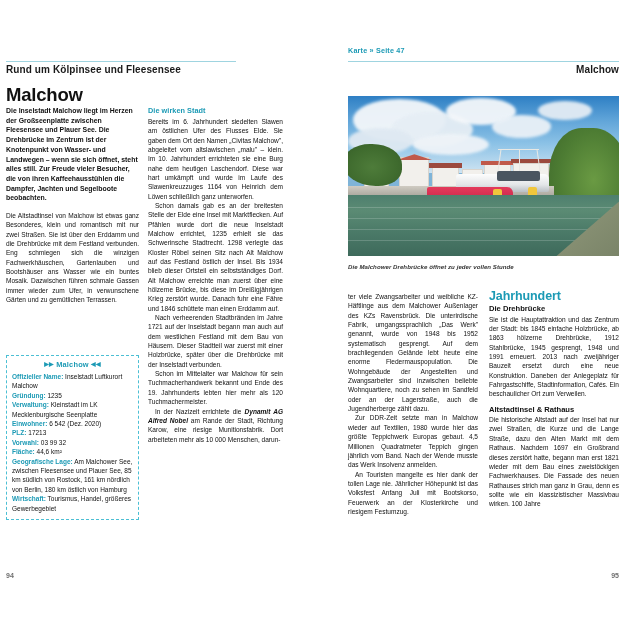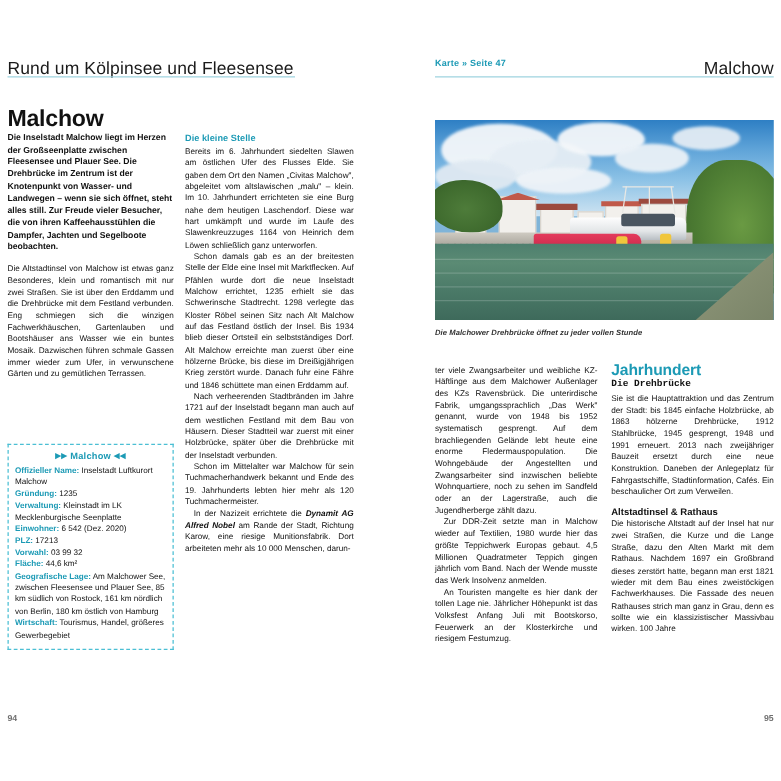--- a/index.html
+++ b/index.html
@@ -18,23 +18,23 @@
 
   .page {
     position: absolute;
     inset: 0;
     padding: 0;
   }
 
   
   .runhead {
     position: absolute;
-    top: 46px;
-    font-size: 14px;
-    font-weight: normal;
+    top: 64px;
+    font-size: 10px;
+    font-weight: bold;
     letter-spacing: .1px;
     color: #1a1a1a;
   }
   .runhead-left  { left: 6px; }
   .runhead-right { right: 6px; }
 
   .runhead-rule {
     position: absolute;
     height: 1px;
     background: #9fd4e0;
@@ -104,21 +104,21 @@
     margin: 0 0 3px 0;
     letter-spacing: -.1px;
   }
 
   .sub-head-dark {
     font-size: 7.6px;
     font-weight: bold;
     color: #111;
     margin: 6px 0 1px 0;
   }
-  .sub-head-dark.first { margin-top: 0; font-family: Liberation Mono, monospace; }
+  .sub-head-dark.first { margin-top: 0; }
 
   em.it { font-style: italic; font-weight: bold; }
 
   
   .infobox {
     position: absolute;
     left: 6px;
     top: 355px;
     width: 133px;
     border: 1.1px dashed #4bbfd4;
@@ -310,21 +310,21 @@
       <span class="infobox-row"><span class="k">Einwohner:</span> <span>6 542 (Dez. 2020)</span></span>
       <span class="infobox-row"><span class="k">PLZ:</span> <span>17213</span></span>
       <span class="infobox-row"><span class="k">Vorwahl:</span> <span>03 99 32</span></span>
       <span class="infobox-row"><span class="k">Fläche:</span> <span>44,6 km²</span></span>
       <span class="infobox-row"><span class="k">Geografische Lage:</span> <span>Am Malchower See, zwischen Fleesensee und Plauer See, 85 km südlich von Rostock, 161 km nördlich von Berlin, 180 km östlich von Hamburg</span></span>
       <span class="infobox-row"><span class="k">Wirtschaft:</span> <span>Tourismus, Handel, größeres Gewerbegebiet</span></span>
     </div>
   </div>
 
   <div class="col col-2">
-    <h2 class="sub-head">Die kleine Stelle</h2>
+    <h2 class="sub-head">Die wirken Stadt</h2>
     <p style="text-indent:0;">Bereits im 6. Jahrhundert siedelten Slawen am östlichen Ufer des Flusses Elde. Sie gaben dem Ort den Namen „Civitas Malchow", abgeleitet vom altslawischen „malu" – klein. Im 10. Jahrhundert errichteten sie eine Burg nahe dem heutigen Laschendorf. Diese war hart umkämpft und wurde im Laufe des Slawenkreuzzuges 1164 von Heinrich dem Löwen schließlich ganz unterworfen.</p>
     <p>Schon damals gab es an der breitesten Stelle der Elde eine Insel mit Marktflecken. Auf Pfählen wurde dort die neue Inselstadt Malchow errichtet, 1235 erhielt sie das Schwerinsche Stadtrecht. 1298 verlegte das Kloster Röbel seinen Sitz nach Alt Malchow auf das Festland östlich der Insel. Bis 1934 blieb dieser Ortsteil ein selbstständiges Dorf. Alt Malchow erreichte man zuerst über eine hölzerne Brücke, bis diese im Dreißigjährigen Krieg zerstört wurde. Danach fuhr eine Fähre und 1846 schüttete man einen Erddamm auf.</p>
     <p>Nach verheerenden Stadtbränden im Jahre 1721 auf der Inselstadt begann man auch auf dem westlichen Festland mit dem Bau von Häusern. Dieser Stadtteil war zuerst mit einer Holzbrücke, später über die Drehbrücke mit der Inselstadt verbunden.</p>
     <p>Schon im Mittelalter war Malchow für sein Tuchmacherhandwerk bekannt und Ende des 19. Jahrhunderts lebten hier mehr als 120 Tuchmachermeister.</p>
     <p><span>In der Nazizeit errichtete die </span><em class="it">Dynamit AG Alfred Nobel</em><span> am Rande der Stadt, Richtung Karow, eine riesige Munitionsfabrik. Dort arbeiteten mehr als 10 000 Menschen, darun-</span></p>
   </div>
 
   <div class="photo-wrap">
     <div class="photo">
       <div class="sky"></div>

